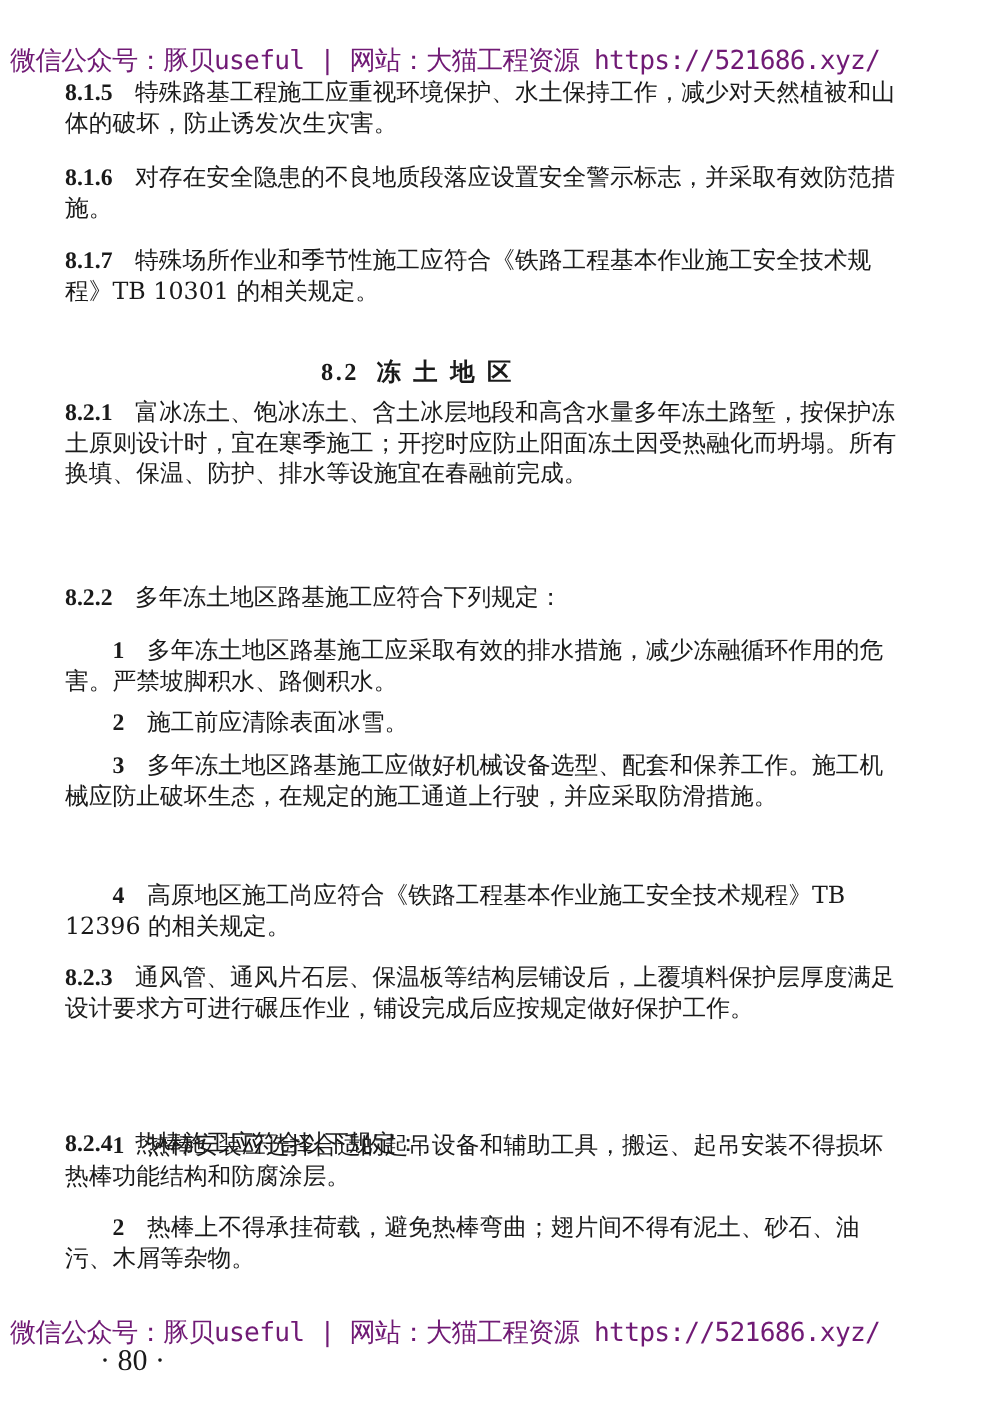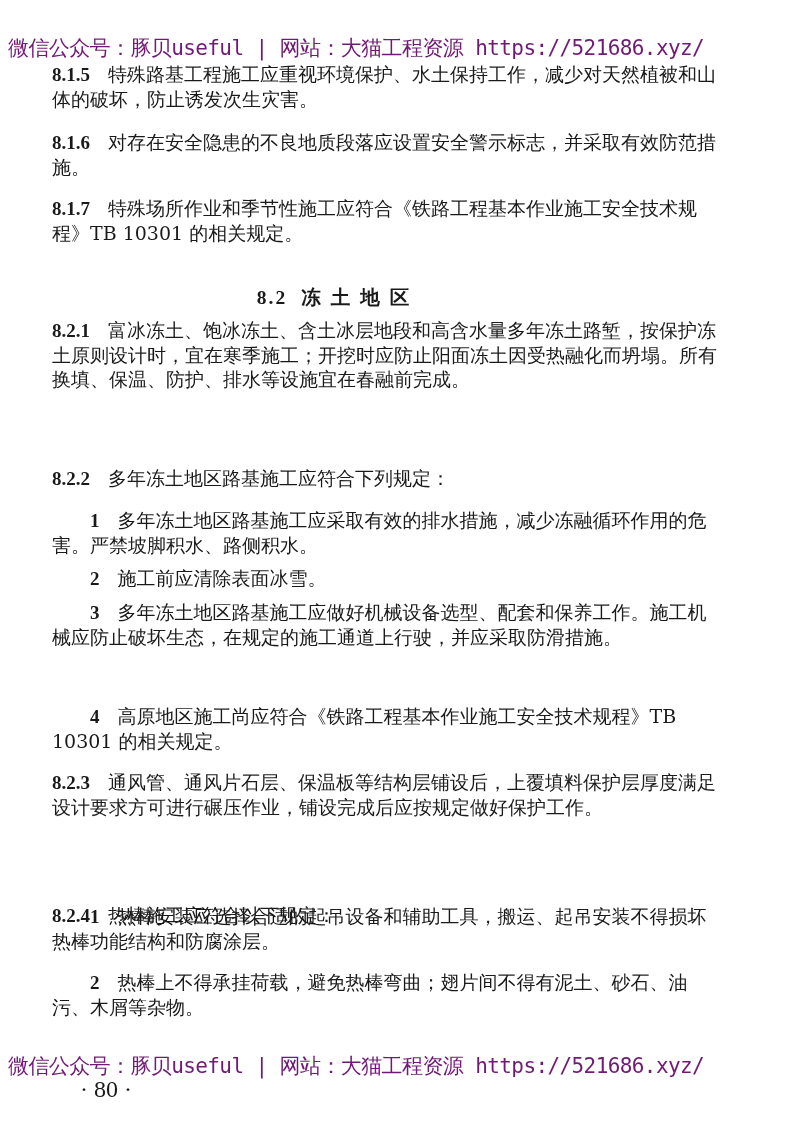--- a/index.html
+++ b/index.html
@@ -27,20 +27,20 @@
 <div class="para" style="top:130px;"><span class="num">8.1.6</span><span>对存在安全隐患的不良地质段落应设置安全警示标志，并采取有效防范措施。</span></div>
 <div class="para" style="top:196px;"><span class="num">8.1.7</span><span>特殊场所作业和季节性施工应符合《铁路工程基本作业施工安全技术规程》TB 10301 的相关规定。</span></div>
 
 <div class="heading"><span class="hnum">8.2</span><span class="htitle">冻土地区</span></div>
 
 <div class="para" style="top:318px;"><span class="num">8.2.1</span><span>富冰冻土、饱冰冻土、含土冰层地段和高含水量多年冻土路堑，按保护冻土原则设计时，宜在寒季施工；开挖时应防止阳面冻土因受热融化而坍塌。所有换填、保温、防护、排水等设施宜在春融前完成。</span></div>
 <div class="para" style="top:466px;"><span class="num">8.2.2</span><span>多年冻土地区路基施工应符合下列规定：</span></div>
 <div class="para indent2" style="top:508px;"><span class="num">1</span><span>多年冻土地区路基施工应采取有效的排水措施，减少冻融循环作用的危害。严禁坡脚积水、路侧积水。</span></div>
 <div class="para indent2" style="top:566px;"><span class="num">2</span><span>施工前应清除表面冰雪。</span></div>
 <div class="para indent2" style="top:600px;"><span class="num">3</span><span>多年冻土地区路基施工应做好机械设备选型、配套和保养工作。施工机械应防止破坏生态，在规定的施工通道上行驶，并应采取防滑措施。</span></div>
-<div class="para indent2" style="top:704px;"><span class="num">4</span><span>高原地区施工尚应符合《铁路工程基本作业施工安全技术规程》TB 10301 的相关规定。</span></div>
+<div class="para indent2" style="top:704px;"><span class="num">4</span><span>高原地区施工尚应符合《铁路工程基本作业施工安全技术规程》TB 12396 的相关规定。</span></div>
 <div class="para" style="top:770px;"><span class="num">8.2.3</span><span>通风管、通风片石层、保温板等结构层铺设后，上覆填料保护层厚度满足设计要求方可进行碾压作业，铺设完成后应按规定做好保护工作。</span></div>
 <div class="para" style="top:870px;margin-top:33px;"><span class="num">8.2.4</span><span>热棒施工应符合以下规定：</span></div>
 <div class="para indent2" style="top:904px;"><span class="num">1</span><span>热棒安装应选择合适的起吊设备和辅助工具，搬运、起吊安装不得损坏热棒功能结构和防腐涂层。</span></div>
 <div class="para indent2" style="top:970px;"><span class="num">2</span><span>热棒上不得承挂荷载，避免热棒弯曲；翅片间不得有泥土、砂石、油污、木屑等杂物。</span></div>
 
 <div class="page-number">· 80 ·</div>
 <div class="watermark wm-bottom">微信公众号：豚贝useful | 网站：大猫工程资源 https://521686.xyz/</div>
 
 </body></html>

